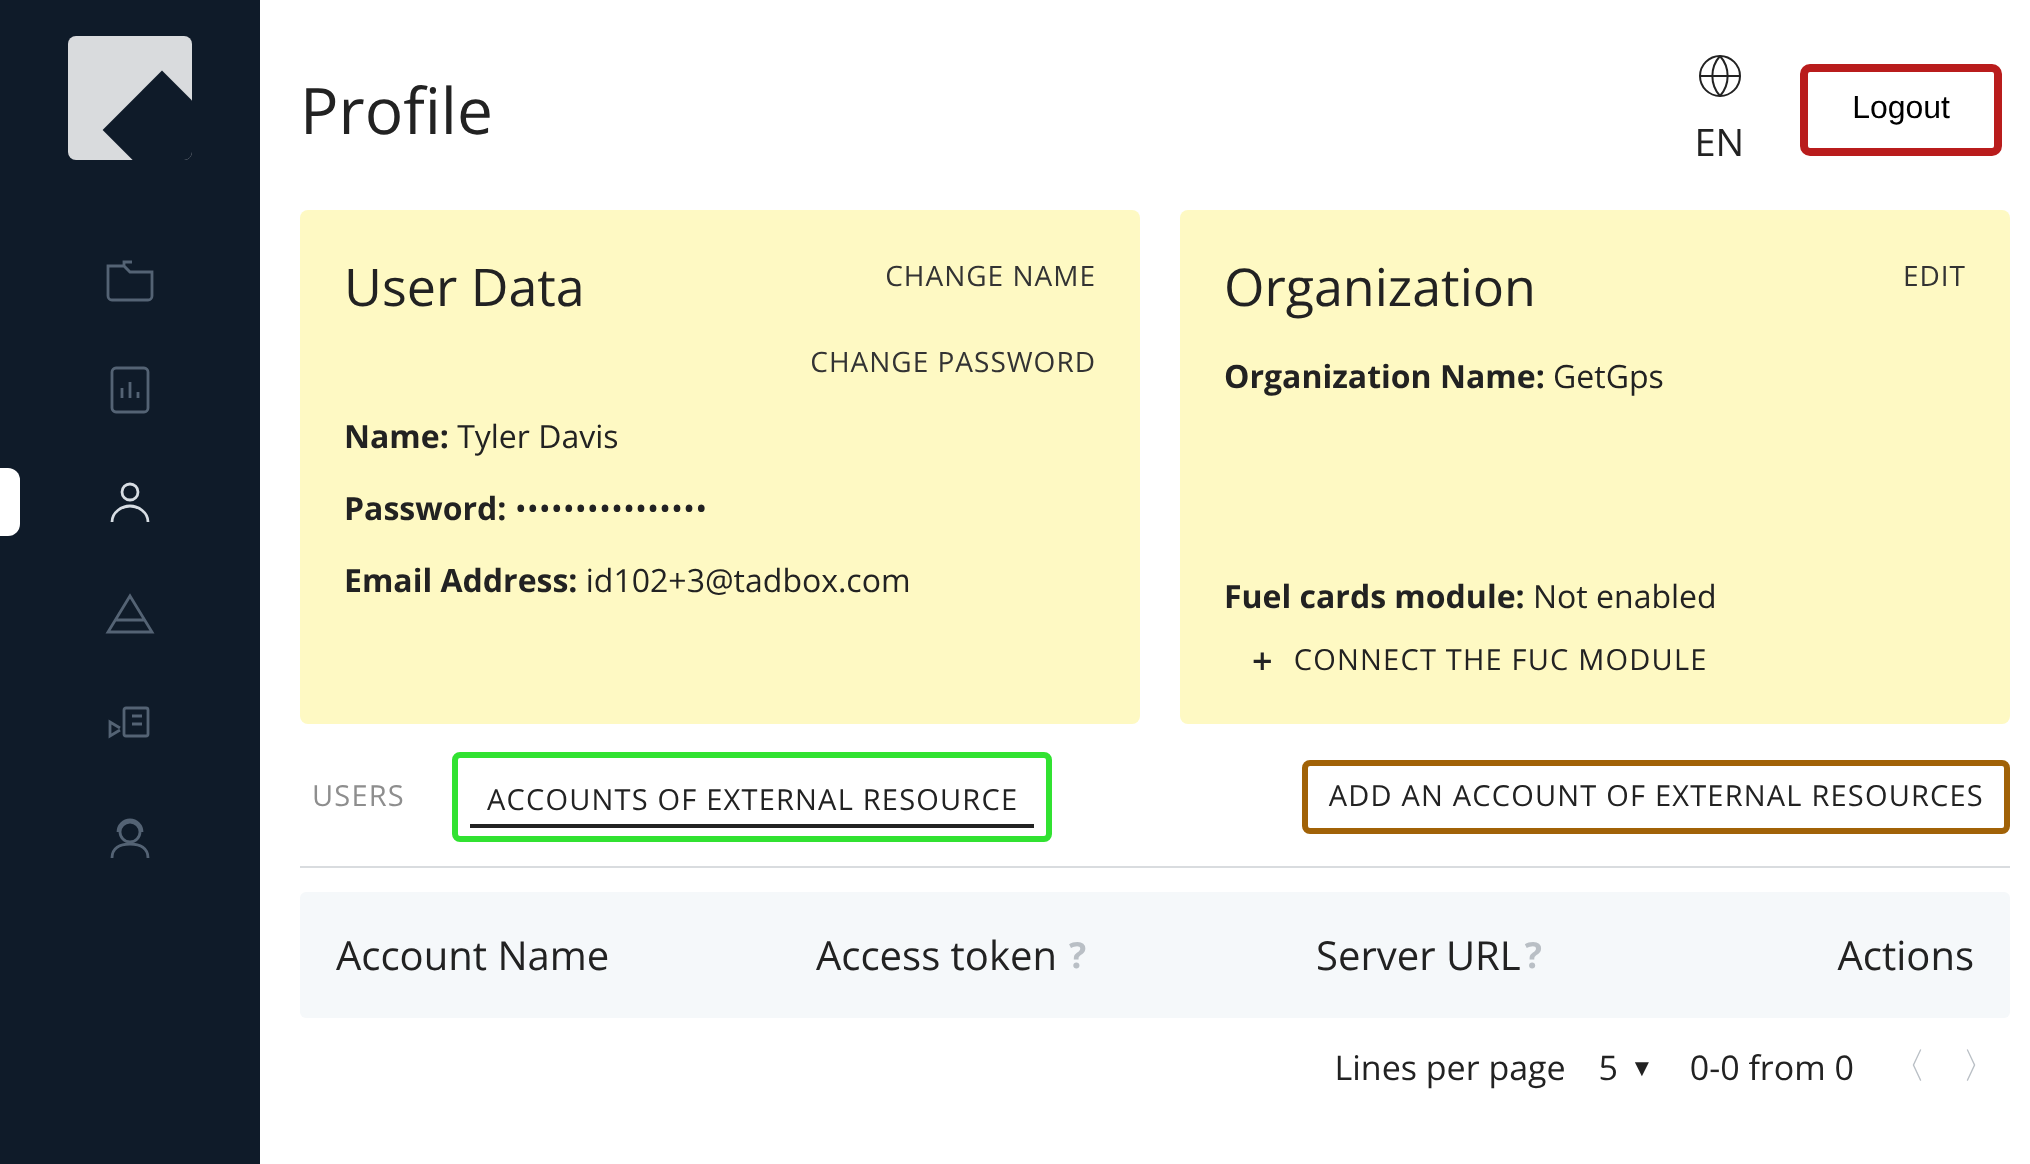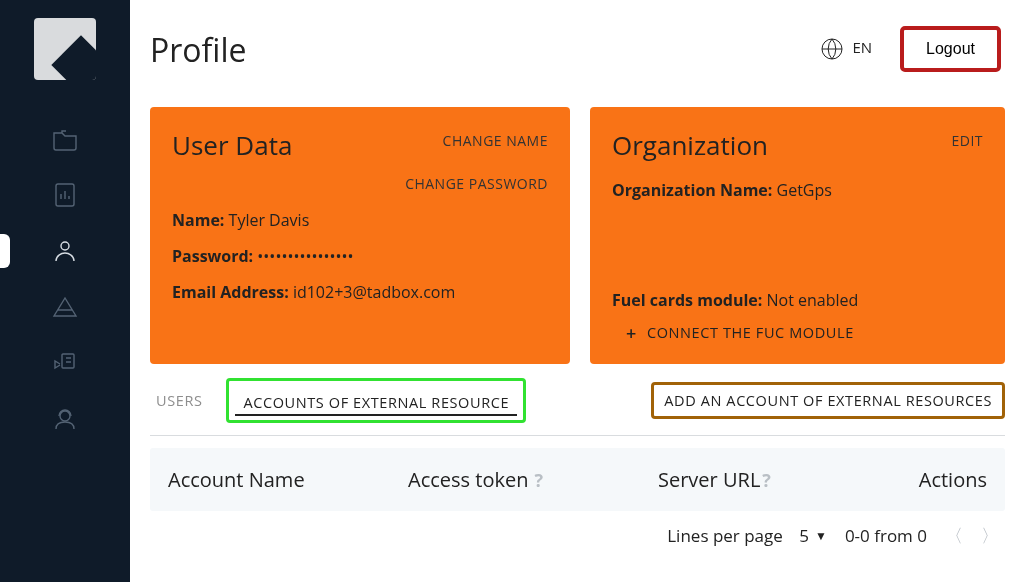--- a/index.html
+++ b/index.html
@@ -11,29 +11,29 @@
 .logo { width: 62px; height: 62px; background: #d9dbdd; border-radius: 4px; position: relative; overflow: hidden; }
 .logo::after { content: ""; position: absolute; width: 42px; height: 42px; background: #0f1b29; top: 26px; left: 26px; transform: rotate(45deg); }
 .sidebar-icons { display: flex; flex-direction: column; gap: 30px; align-items: center; margin-top: 18px; }
 .sidebar-icon { width: 26px; height: 26px; display: flex; align-items: center; justify-content: center; color: #546374; position: relative; cursor: pointer; }
 .sidebar-icon svg { stroke: #546374; fill: none; stroke-width: 1.4; }
 .sidebar-icon.active::before { content: ""; position: absolute; left: -52px; top: -4px; width: 10px; height: 34px; background: #fff; border-radius: 0 6px 6px 0; }
 .sidebar-icon.active svg { stroke: #d7dde3; }
 
 
 .main { flex: 1; padding: 26px 10px 0 20px; overflow: hidden; }
-.header { display: flex; align-items: center; justify-content: space-between; margin-bottom: 35px; padding-right: 4px; }
+.header { display: flex; align-items: center; justify-content: space-between; margin-bottom: 21px; padding-right: 4px; }
 .page-title { font-size: 32px; font-weight: 500; }
 .header-right { display: flex; align-items: center; gap: 28px; }
-.lang { display: flex; align-items: flex-start; gap: 8px; font-size: 15px; cursor: pointer; }
+.lang { display: flex; align-items: flex-end; gap: 8px; font-size: 19px; cursor: pointer; flex-direction: column; }
 .lang svg { stroke: #222; fill: none; stroke-width: 1; }
 .logout-btn { border: 4px solid #b91c1c; background: #fff; padding: 10px 22px; border-radius: 5px; font-size: 16px; cursor: pointer; }
 
 .cards { display: flex; gap: 20px; }
-.card { background: #f97316; border-radius: 4px; padding: 20px 22px 22px 22px; }
+.card { background: #fef9c3; border-radius: 4px; padding: 20px 22px 22px 22px; }
 .card.user { flex: 0 0 420px; }
 .card.org  { flex: 1; }
 .card-header { display: flex; justify-content: space-between; align-items: flex-start; }
 .card-title { font-size: 26px; font-weight: 500; }
 .card-actions { display: flex; flex-direction: column; align-items: flex-end; gap: 24px; padding-top: 4px; }
 .card-action { font-size: 14px; letter-spacing: 0.5px; color: #333; cursor: pointer; }
 .field-list { display: flex; flex-direction: column; gap: 14px; margin-top: 16px; font-size: 16px; }
 .field-list.org { margin-top: 16px; }
 .field b { font-weight: 700; }
 .org-mid { margin-top: 88px; }

